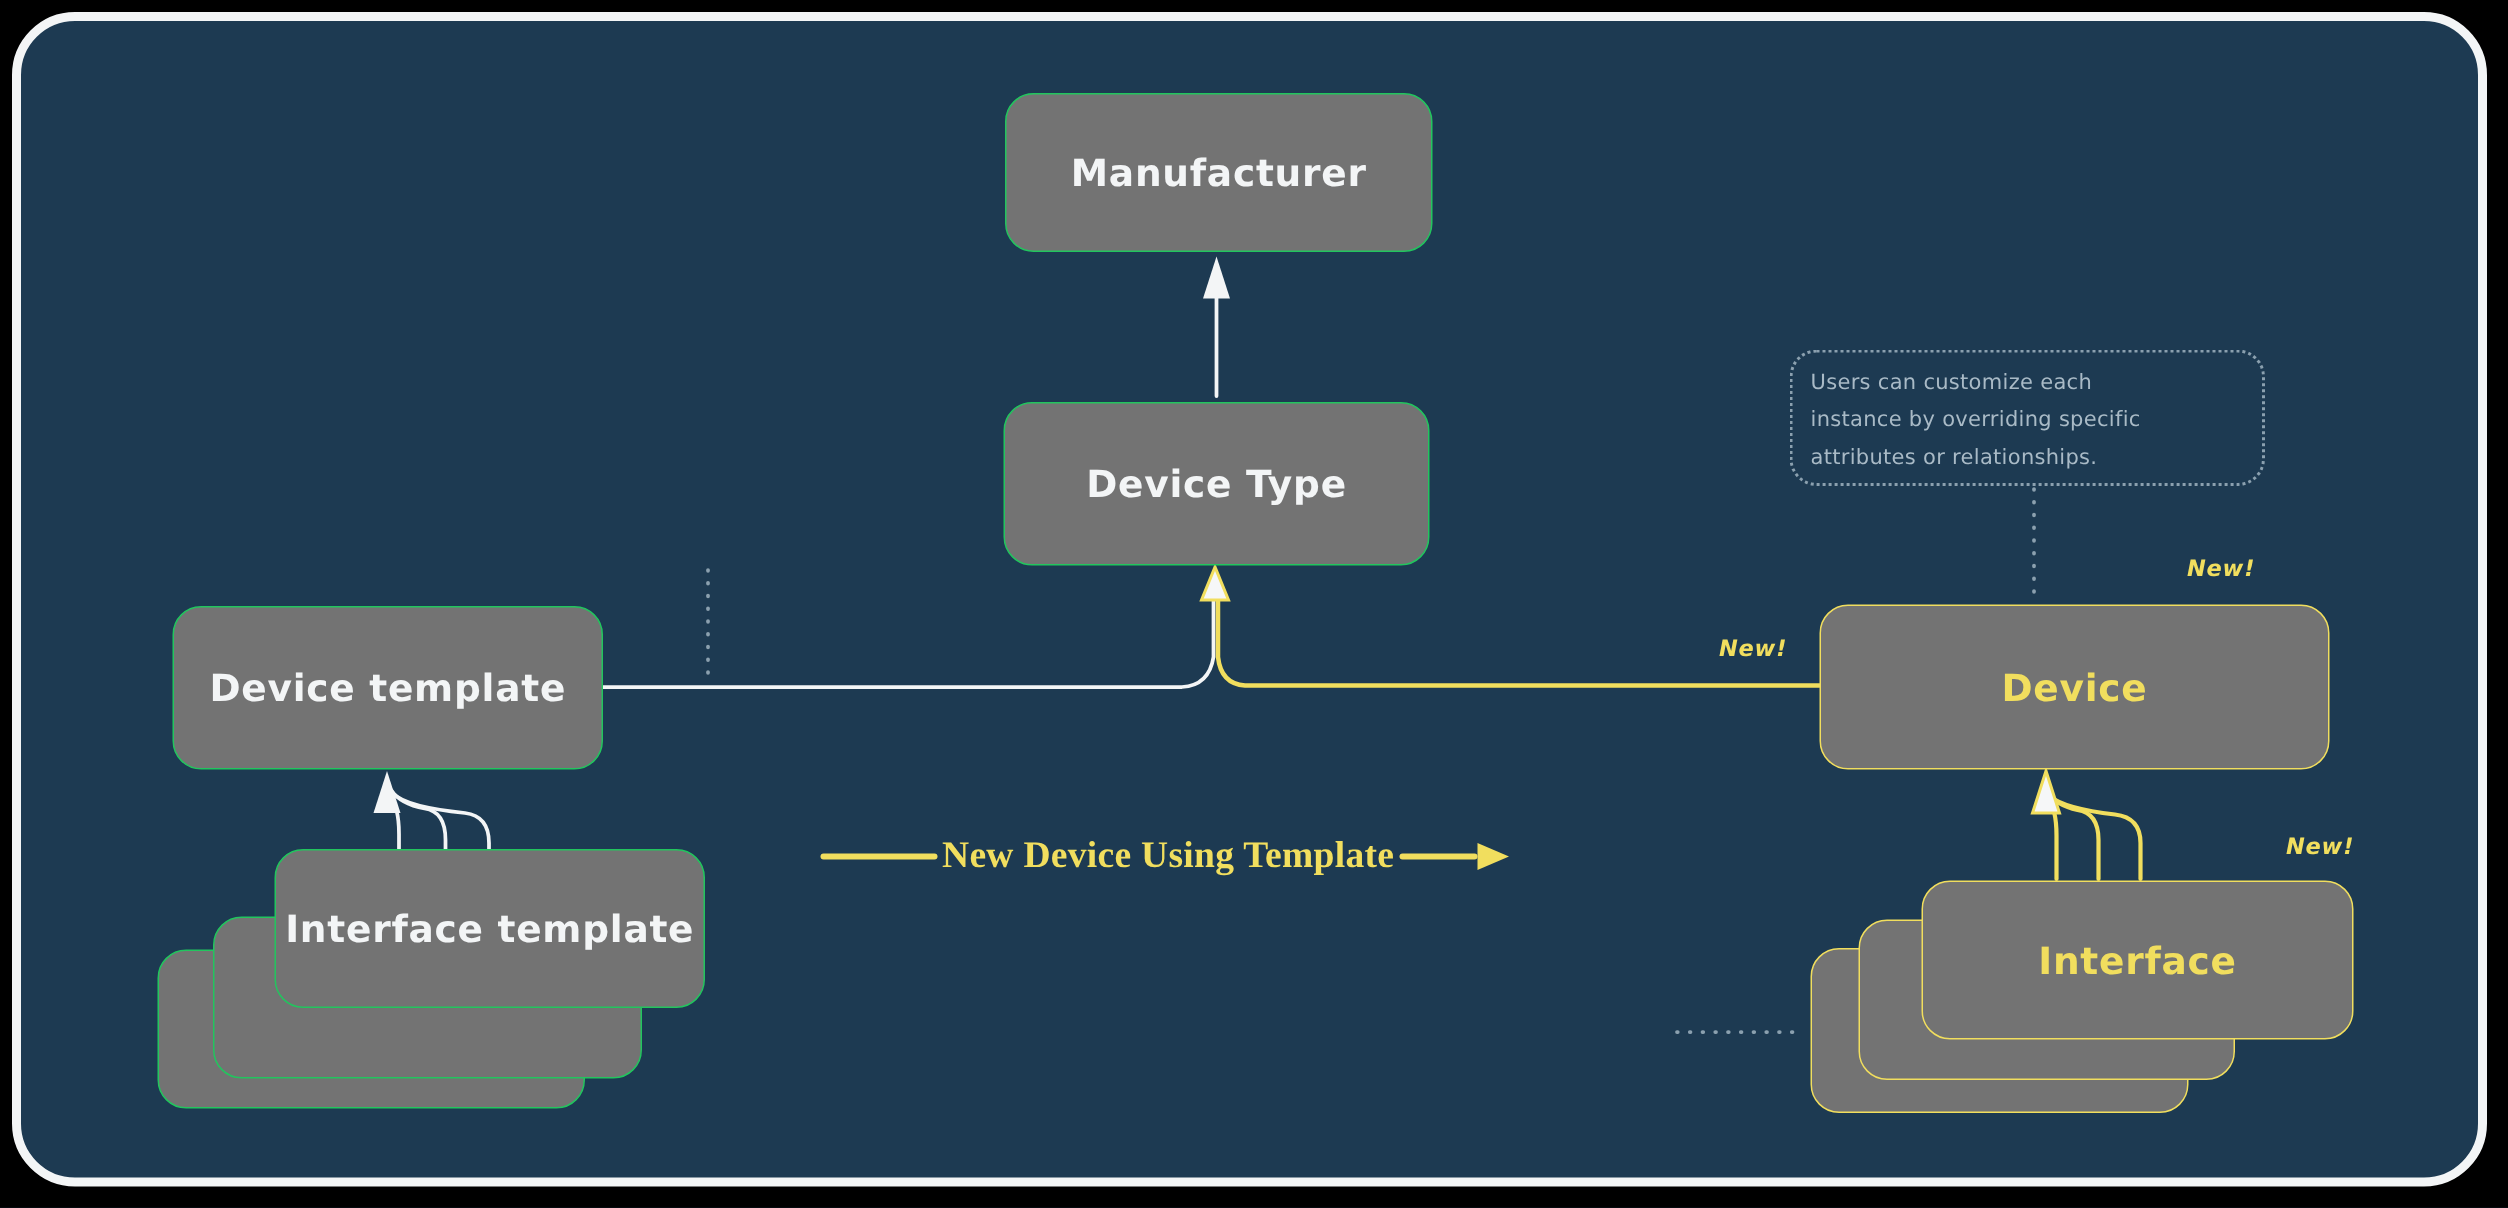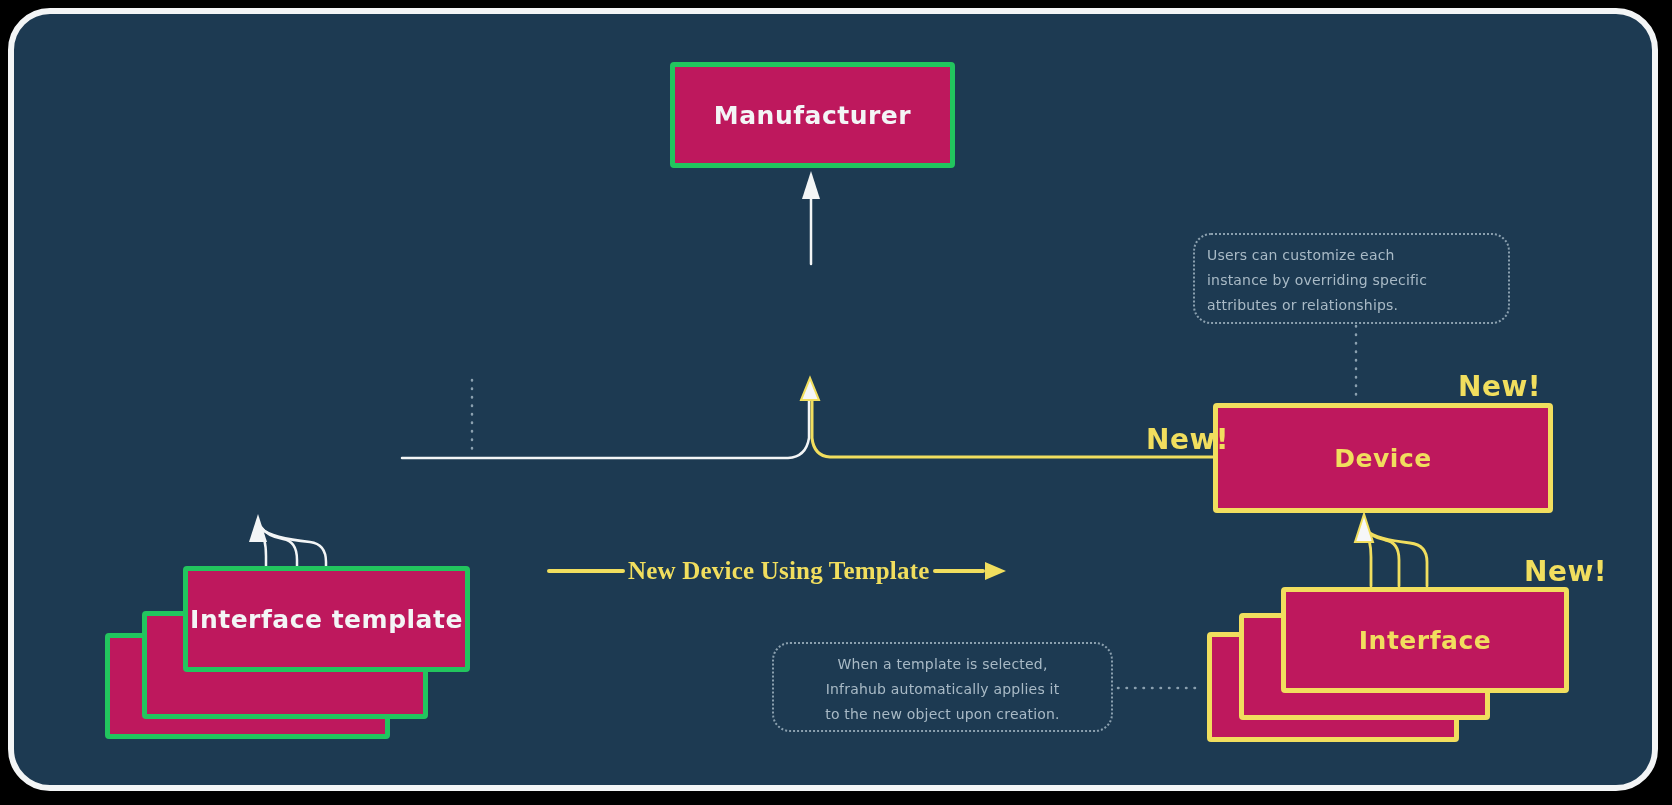--- a/index.html
+++ b/index.html
@@ -6,38 +6,38 @@
   .stage{
     position:relative;width:1672px;height:805px;background:#000;overflow:hidden;
     font-family:"DejaVu Sans","Liberation Sans",sans-serif;
   }
   .canvas{
     position:absolute;left:8px;top:8px;width:1650px;height:783px;
     background:#1d3a52;border:6px solid #f3f5f6;border-radius:42px;box-sizing:border-box;
   }
   .connectors{position:absolute;left:0;top:0;z-index:1;}
   .node{
-    position:absolute;box-sizing:border-box;background:#be185d;
-    border:5px solid #22c55e;border-radius:4px;
+    position:absolute;box-sizing:border-box;background:#737373;
+    border:1px solid #22c55e;border-radius:19px;
     display:flex;align-items:center;justify-content:center;
     color:#f3f5f6;font-size:25px;font-weight:700;letter-spacing:.5px;white-space:nowrap;
     z-index:3;
   }
   .node.yellow{border-color:#f1de5e;color:#f1de5e;}
   .node.ghost{z-index:2;}
   .node.ghost2{z-index:1;}
   .note{
     position:absolute;box-sizing:border-box;z-index:4;
     border:2.5px dotted #8ba0af;border-radius:18px;
     color:#a9bac6;font-size:14px;line-height:25px;letter-spacing:.2px;
     padding:8px 12px;white-space:pre-line;
   }
   .badge{
     position:absolute;z-index:5;color:#f1de5e;
-    font-size:28px;font-weight:700;letter-spacing:.5px;
+    font-size:15px;font-weight:700;font-style:italic;letter-spacing:.5px;
   }
   .flow{
     position:absolute;left:547px;top:552px;height:38px;z-index:5;
     display:flex;align-items:center;
   }
   .flow-line{height:4px;background:#f1de5e;border-radius:2px;}
   .flow-line.left{width:78px;}
   .flow-line.right{width:52px;}
   .flow-label{
     color:#f1de5e;font-size:25px;font-weight:700;letter-spacing:.2px;
@@ -77,21 +77,27 @@
 
     <path d="M472 380 V452" fill="none" stroke="#8ba0af" stroke-width="2.5" stroke-linecap="round" stroke-dasharray="0.5 8"></path>
     <path d="M1356 326 V398" fill="none" stroke="#8ba0af" stroke-width="2.5" stroke-linecap="round" stroke-dasharray="0.5 8"></path>
     <path d="M1118 688 H1202" fill="none" stroke="#8ba0af" stroke-width="2.5" stroke-linecap="round" stroke-dasharray="0.5 8"></path>
   </svg>
 
   <div class="node" style="left:670px;top:62px;width:285px;height:106px;">
     <span>Manufacturer</span>
   </div>
 
+  <div class="node" style="left:669px;top:268px;width:284px;height:109px;">
+    <span>Device Type</span>
+  </div>
 
+  <div class="node" style="left:115px;top:404px;width:287px;height:109px;">
+    <span>Device template</span>
+  </div>
 
   <div class="node ghost2" style="left:105px;top:633px;width:285px;height:106px;"></div>
   <div class="node ghost" style="left:142px;top:611px;width:286px;height:108px;"></div>
   <div class="node" style="left:183px;top:566px;width:287px;height:106px;">
     <span>Interface template</span>
   </div>
 
   <div class="node yellow" style="left:1213px;top:403px;width:340px;height:110px;">
     <span>Device</span>
   </div>
@@ -100,23 +106,20 @@
   <div class="node yellow ghost" style="left:1239px;top:613px;width:251px;height:107px;"></div>
   <div class="node yellow" style="left:1281px;top:587px;width:288px;height:106px;justify-content:center;">
     <span>Interface</span>
   </div>
 
 
   <div class="note" style="left:1193px;top:233px;width:317px;height:91px;">Users can customize each
 instance by overriding specific
 attributes or relationships.</div>
 
-  <div class="note" style="left:772px;top:642px;width:341px;height:90px;text-align:center;">When a template is selected,
-Infrahub automatically applies it
-to the new object upon creation.</div>
 
   <div class="badge" style="left:1146px;top:423px;">New!</div>
   <div class="badge" style="left:1458px;top:370px;">New!</div>
   <div class="badge" style="left:1524px;top:555px;">New!</div>
 
   <div class="flow">
     <div class="flow-line left"></div>
     <div class="flow-label">New Device Using Template</div>
     <div class="flow-line right"></div>
     <div class="flow-head"></div>

